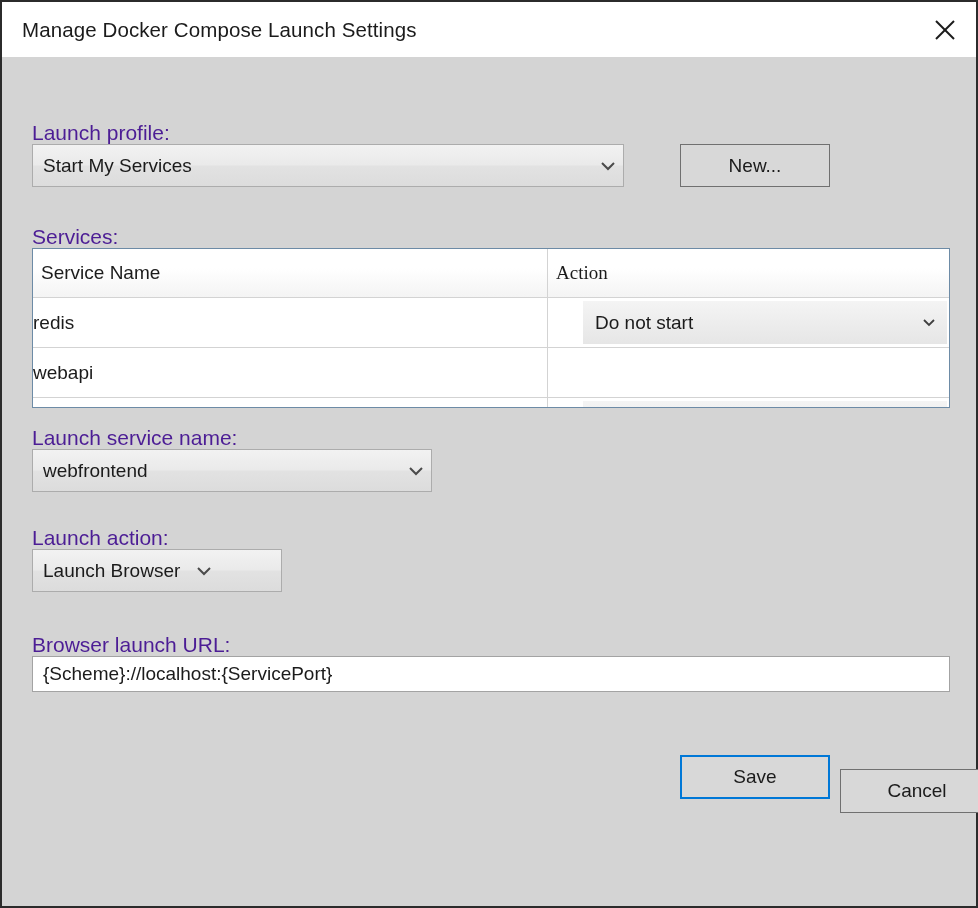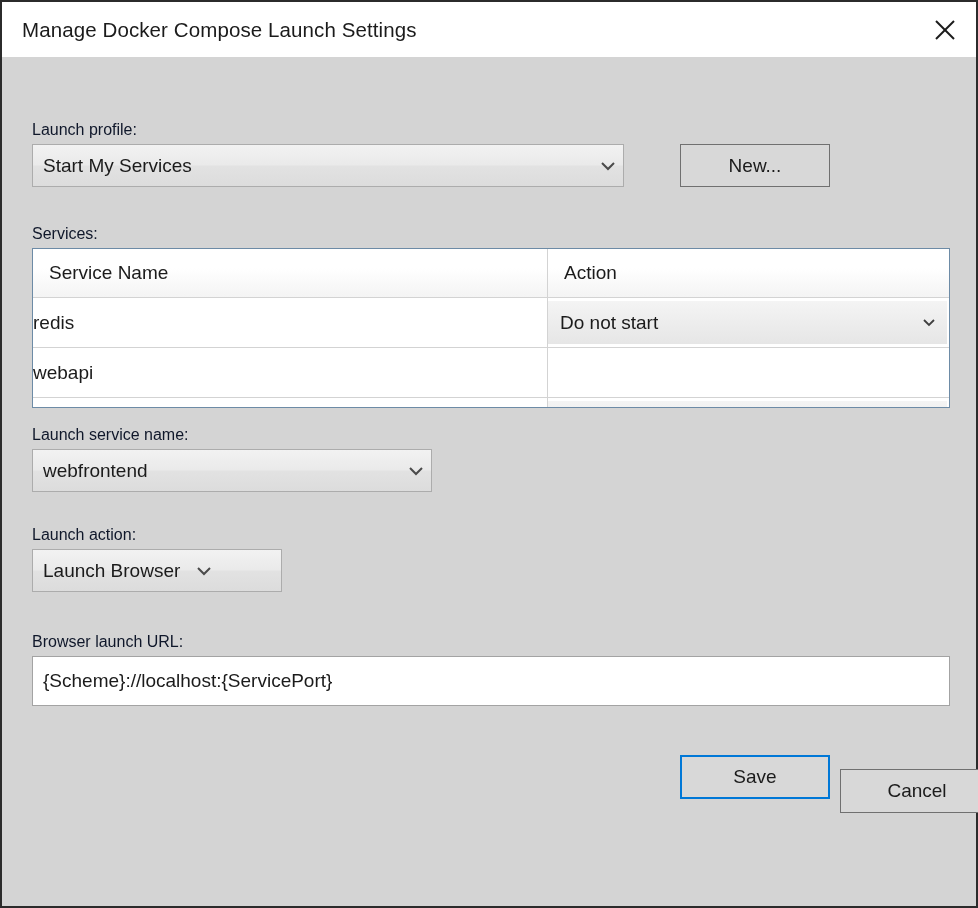--- a/index.html
+++ b/index.html
@@ -58,22 +58,22 @@
   
   .dialog-body {
     flex: 1;
     position: relative;
     background: #d4d4d4;
     padding: 0 30px;
     box-sizing: border-box;
   }
 
   .field-label {
-    font-size: 16px;
-    color: #0f172a;
+    font-size: 21px;
+    color: #4c1d95;
     line-height: 1;
     white-space: nowrap;
   }
 
   
   .combo {
     position: relative;
     box-sizing: border-box;
     border: 1px solid #acacac;
     background: linear-gradient(to bottom, #f2f2f2 0%, #eaeaea 48%, #e2e2e2 52%, #dcdcdc 100%);
@@ -147,21 +147,21 @@
   .tbl-header {
     height: 49px;
     background: linear-gradient(to bottom, #ffffff 0%, #ffffff 40%, #f4f4f4 100%);
     border-bottom: 1px solid #d3d3d3;
   }
   .tbl-header .cell {
     font-size: 19px;
     color: #1b1b1b;
     display: flex;
     align-items: center;
-    padding-left: 16px;
+    padding-left: 8px;
     box-sizing: border-box;
   }
   .tbl-body-row {
     background: #ffffff;
     border-bottom: 1px solid #d3d3d3;
   }
   .tbl-body-row:last-of-type { border-bottom: 1px solid #d3d3d3; }
   .cell-name {
     width: 515px;
     box-sizing: border-box;
@@ -179,20 +179,21 @@
     align-items: center;
     padding: 3px 2px 3px 0;
   }
   .cell-combo {
     flex: 1;
     height: 100%;
     background: linear-gradient(to bottom, #f4f4f4 0%, #ededed 50%, #e6e6e6 100%);
     display: flex;
     align-items: center;
     cursor: default;
+    margin-left: 35px;
   }
   .cell-combo .cc-text {
     flex: 1;
     font-size: 19px;
     color: #1b1b1b;
     padding-left: 12px;
     white-space: nowrap;
   }
   .cell-combo .cc-chev {
     width: 36px;
@@ -208,21 +209,21 @@
   
   #lbl-launch-action { left: 30px; top: 438px; }
   #combo-launch-action { left: 30px; top: 460px; width: 250px; height: 43px; }
   #combo-launch-action .combo-value { flex: 0 0 auto; padding-right: 6px; }
   #combo-launch-action .chev { width: 36px; }
 
   
   #lbl-browser-url { left: 30px; top: 545px; }
   #input-browser-url {
     left: 30px; top: 567px;
-    width: 918px; height: 50px;
+    width: 918px; height: 36px;
     box-sizing: border-box;
     border: 1px solid #a3a3a3;
     background: #ffffff;
     display: flex;
     align-items: center;
   }
   #input-browser-url .val {
     font-size: 19px;
     color: #1b1b1b;
     padding-left: 10px;
@@ -264,21 +265,21 @@
     </div>
 
     <div class="btn abs" id="btn-new">New...</div>
 
     <div class="field-label abs" id="lbl-services">Services:</div>
 
     <div class="services-table abs">
 
       <div class="tbl-row tbl-header">
         <div class="cell cell-name">Service Name</div>
-        <div class="cell" style="flex:1;">Action</div>
+        <div class="cell" style="flex:1;font-family:Liberation Serif, serif;">Action</div>
       </div>
 
       <div class="tbl-row tbl-body-row">
         <div class="cell-name">redis</div>
         <div class="cell-action">
           <div class="cell-combo">
             <span class="cc-text">Do not start</span>
             <span class="cc-chev">
               <svg width="14" height="9" viewBox="0 0 14 9">
                 <polyline points="2,2 7,7 12,2" fill="none" stroke="#3f3f3f" stroke-width="1.8"></polyline>

